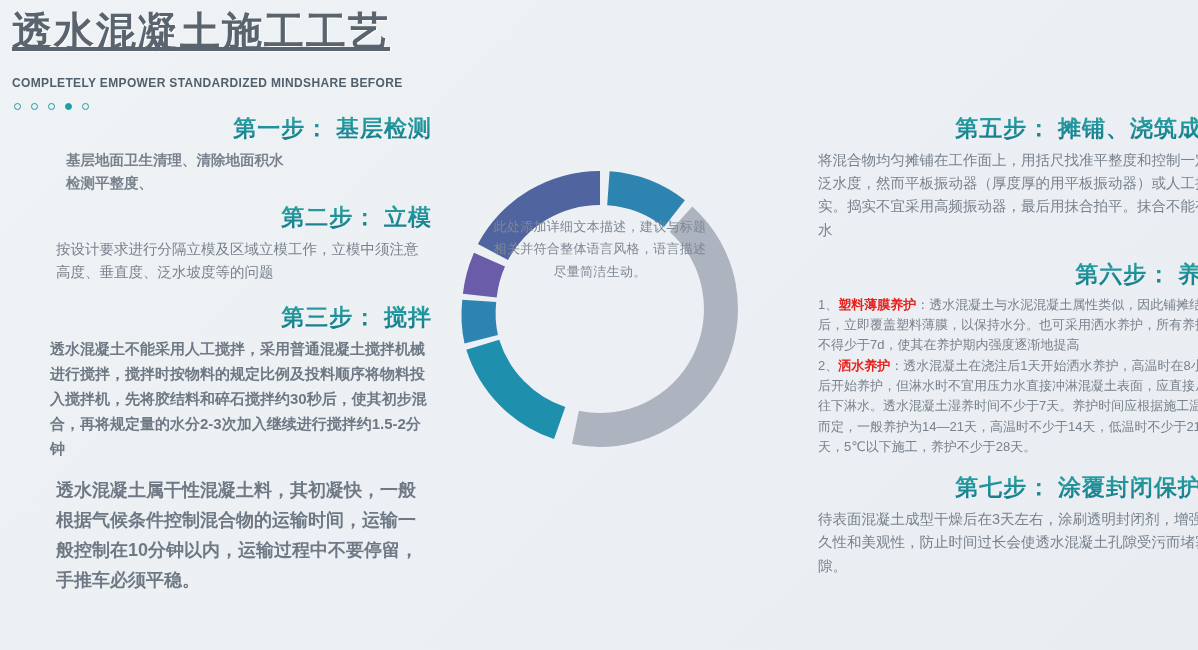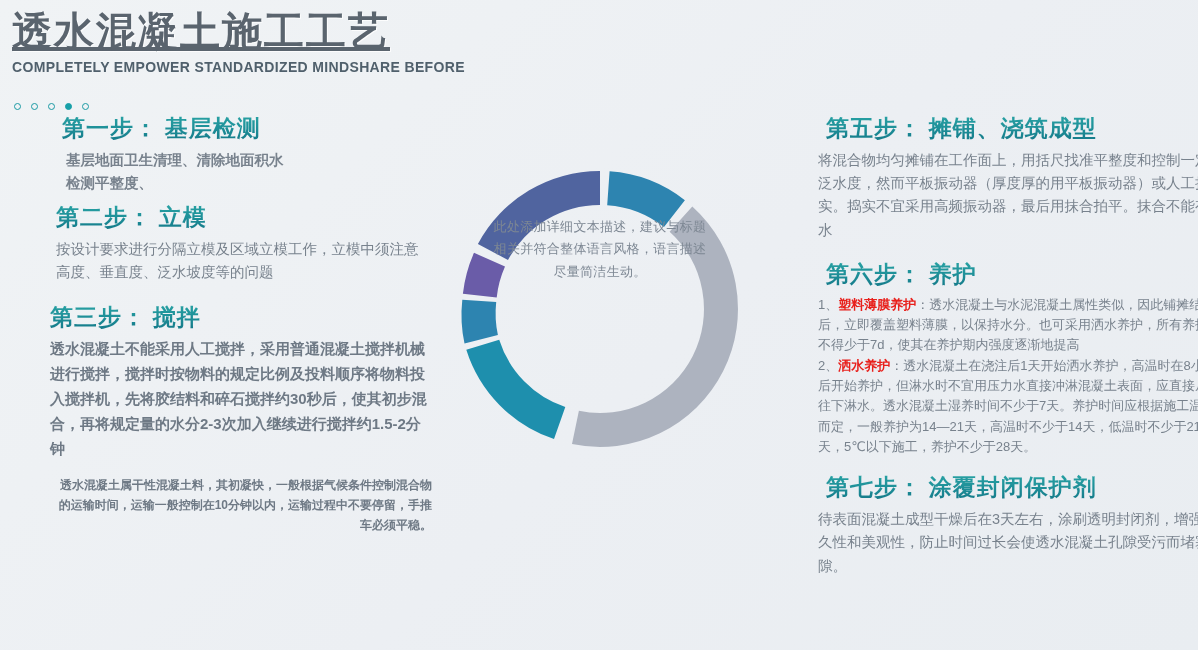--- a/index.html
+++ b/index.html
@@ -32,25 +32,25 @@
     font-size: 40px;
     font-weight: 700;
     letter-spacing: 2px;
     color: #5a646e;
     line-height: 1.2;
     margin: 0;
     text-shadow: 1px 1px 0 rgba(255,255,255,0.8);
     text-decoration: underline;
   }
   .sub-title {
-    font-size: 14px;
+    font-size: 12px;
     font-weight: 700;
     letter-spacing: 0.35px;
     color: #50606c;
-    margin-top: 3px;
+    margin-top: 20px;
   }
   .dots {
     position: absolute;
     left: 14px;
     top: 103px;
     display: flex;
     gap: 10px;
     align-items: center;
   }
   .dot {
@@ -82,20 +82,21 @@
     font-size: 23px;
     letter-spacing: 1px;
     background: linear-gradient(180deg, #2aa6a6 0%, #1e8f98 48%, #0f6f82 100%);
     -webkit-background-clip: text;
     background-clip: text;
     color: transparent;
     -webkit-text-fill-color: transparent;
     line-height: 1.5;
     margin: 0 0 2px 0;
     text-shadow: none;
+    text-align: right;
   }
   .step-head.indent-1 { padding-left: 20px; }
   .step-head.indent-2 { padding-left: 14px; }
   .step-head.indent-3 { padding-left: 8px; }
 
   .step-body {
     font-size: 14.5px;
     color: #78828d;
     line-height: 1.62;
     margin: 0;
@@ -169,21 +170,21 @@
       <div class="step-head indent-2">第二步： 立模</div>
       <div class="step-body pad-2">按设计要求进行分隔立模及区域立模工作，立模中须注意高度、垂直度、泛水坡度等的问题</div>
     </div>
 
     <div class="block" style="margin-top:16px;">
       <div class="step-head indent-3">第三步： 搅拌</div>
       <div class="step-body bold pad-3" style="font-size:15px;line-height:1.66;">透水混凝土不能采用人工搅拌，采用普通混凝土搅拌机械进行搅拌，搅拌时按物料的规定比例及投料顺序将物料投入搅拌机，先将胶结料和碎石搅拌约30秒后，使其初步混合，再将规定量的水分2-3次加入继续进行搅拌约1.5-2分钟</div>
     </div>
 
     <div class="block" style="margin-top:14px;">
-      <div class="step-body bold pad-2" style="font-size:12px;line-height:1.66;text-align:right;">透水混凝土属干性混凝土料，其初凝快，一般根据气候条件控制混合物的运输时间，运输一般控制在10分钟以内，运输过程中不要停留，手推车必须平稳。</div>
+      <div class="step-body bold pad-2" style="font-size:18px;line-height:1.66;">透水混凝土属干性混凝土料，其初凝快，一般根据气候条件控制混合物的运输时间，运输一般控制在10分钟以内，运输过程中不要停留，手推车必须平稳。</div>
     </div>
 
   </div>
 
   <div class="donut-wrap">
     <svg width="342" height="342" viewBox="0 0 342 342">
       <g transform="translate(171,171)">
 
         <path d="M -122.1,-65.0 A 138,138 0 0 1 0,-138 L 0,-104 A 104,104 0 0 0 -92.0,-49.0 Z" transform="rotate(0)" fill="#50649f"></path>
 

